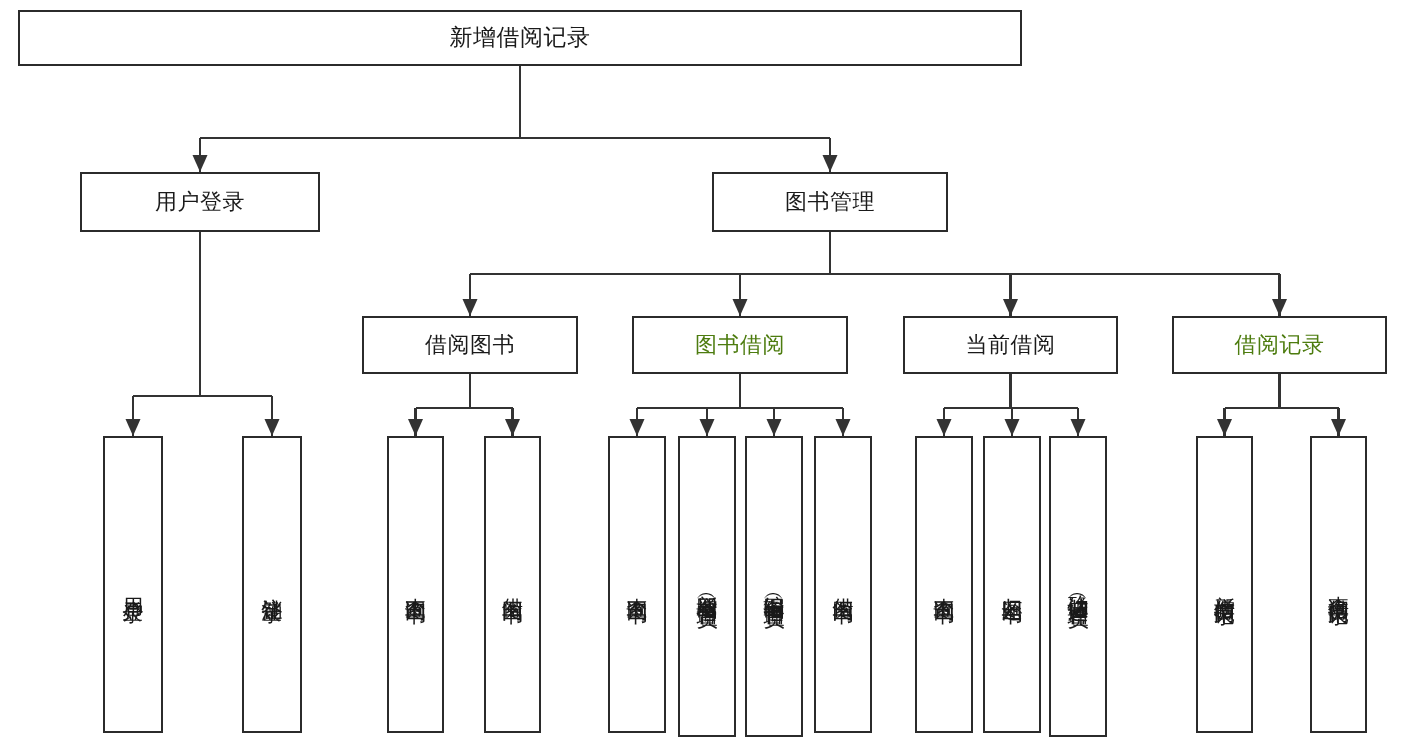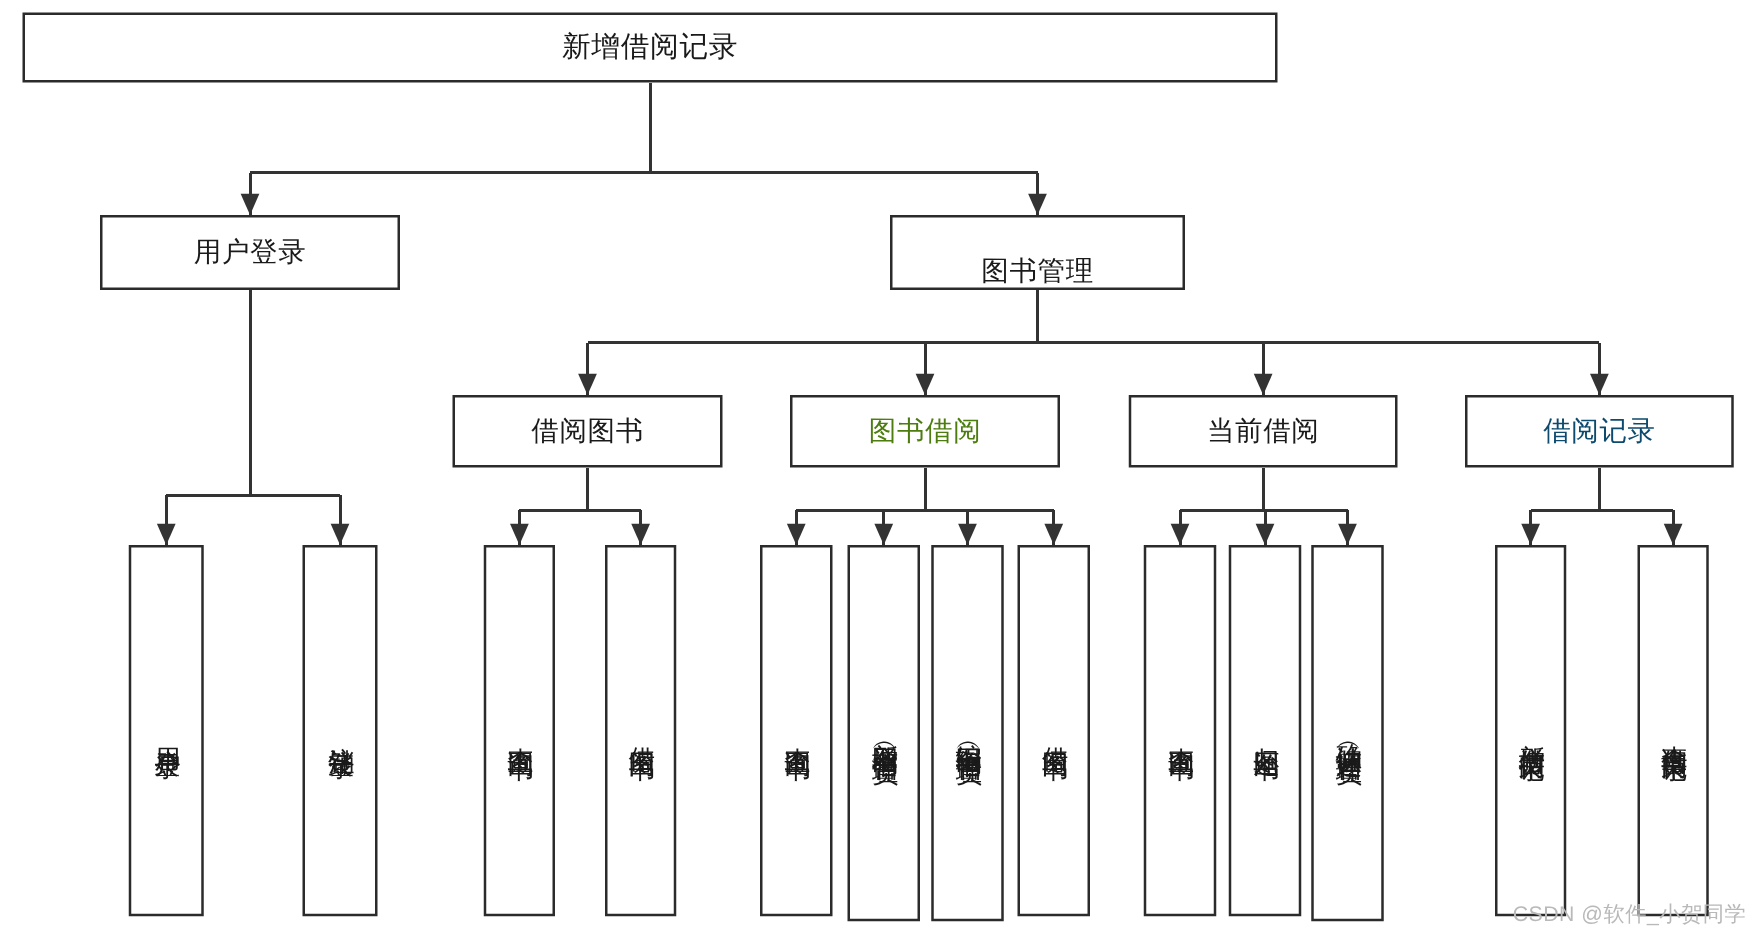--- a/index.html
+++ b/index.html
@@ -126,34 +126,34 @@
       <line x1="1338.5" y1="408" x2="1338.5" y2="436" stroke="#333333" stroke-width="2.4" shape-rendering="crispEdges"></line>
       <polygon points="1331,419 1346,419 1338.5,436" fill="#333333"></polygon>
     </svg>
   <div id="nodes-layer">
       <div class="node-box horizontal root" style="left: 18px; top: 10px; width: 1004px; height: 56px; border-color: rgb(43, 43, 43); background: rgb(255, 255, 255);">
         <span class="node-label" style="color: rgb(26, 26, 26);">新增借阅记录</span>
       </div>
       <div class="node-box horizontal" style="left: 80px; top: 172px; width: 240px; height: 60px; border-color: rgb(43, 43, 43); background: rgb(255, 255, 255);">
         <span class="node-label" style="color: rgb(26, 26, 26);">用户登录</span>
       </div>
-      <div class="node-box horizontal" style="left: 712px; top: 172px; width: 236px; height: 60px; border-color: rgb(43, 43, 43); background: rgb(255, 255, 255); align-items: flex-end;">
+      <div class="node-box horizontal" style="left: 712px; top: 172px; width: 236px; height: 60px; border-color: rgb(43, 43, 43); background: rgb(255, 255, 255);">
         <span class="node-label" style="color: rgb(26, 26, 26);">图书管理</span>
       </div>
       <div class="node-box horizontal" style="left: 362px; top: 316px; width: 216px; height: 58px; border-color: rgb(43, 43, 43); background: rgb(255, 255, 255);">
         <span class="node-label" style="color: rgb(26, 26, 26);">借阅图书</span>
       </div>
       <div class="node-box horizontal" style="left: 632px; top: 316px; width: 216px; height: 58px; border-color: rgb(43, 43, 43); background: rgb(255, 255, 255);">
         <span class="node-label" style="color: #4d7c0f;">图书借阅</span>
       </div>
       <div class="node-box horizontal" style="left: 903px; top: 316px; width: 215px; height: 58px; border-color: rgb(43, 43, 43); background: rgb(255, 255, 255);">
         <span class="node-label" style="color: rgb(26, 26, 26);">当前借阅</span>
       </div>
       <div class="node-box horizontal" style="left: 1172px; top: 316px; width: 215px; height: 58px; border-color: rgb(43, 43, 43); background: rgb(255, 255, 255);">
-        <span class="node-label" style="color: #0c4a6e;">借阅记录</span>
+        <span class="node-label" style="color: #4d7c0f;">借阅记录</span>
       </div>
       <div class="node-box vertical" style="left: 103px; top: 436px; width: 60px; height: 297px; border-color: rgb(43, 43, 43); background: rgb(255, 255, 255);">
         <span class="node-label" style="color: rgb(26, 26, 26);">用户登录</span>
       </div>
       <div class="node-box vertical" style="left: 242px; top: 436px; width: 60px; height: 297px; border-color: rgb(43, 43, 43); background: rgb(255, 255, 255);">
         <span class="node-label" style="color: rgb(26, 26, 26);">注销登录</span>
       </div>
       <div class="node-box vertical" style="left: 387px; top: 436px; width: 57px; height: 297px; border-color: rgb(43, 43, 43); background: rgb(255, 255, 255);">
         <span class="node-label" style="color: rgb(26, 26, 26);">查询图书</span>
       </div>
@@ -181,14 +181,13 @@
       <div class="node-box vertical" style="left: 1049px; top: 436px; width: 58px; height: 301px; border-color: rgb(43, 43, 43); background: rgb(255, 255, 255);">
         <span class="node-label" style="color: rgb(26, 26, 26);">确认归还（管理员）</span>
       </div>
       <div class="node-box vertical" style="left: 1196px; top: 436px; width: 57px; height: 297px; border-color: rgb(43, 43, 43); background: rgb(255, 255, 255);">
         <span class="node-label" style="color: rgb(26, 26, 26);">新增借阅记录</span>
       </div>
       <div class="node-box vertical" style="left: 1310px; top: 436px; width: 57px; height: 297px; border-color: rgb(43, 43, 43); background: rgb(255, 255, 255);">
         <span class="node-label" style="color: rgb(26, 26, 26);">查询借阅记录</span>
       </div>
     </div>
-  <div id="watermark">CSDN @软件_小贺同学</div>
 </div>
 
 </body></html>

